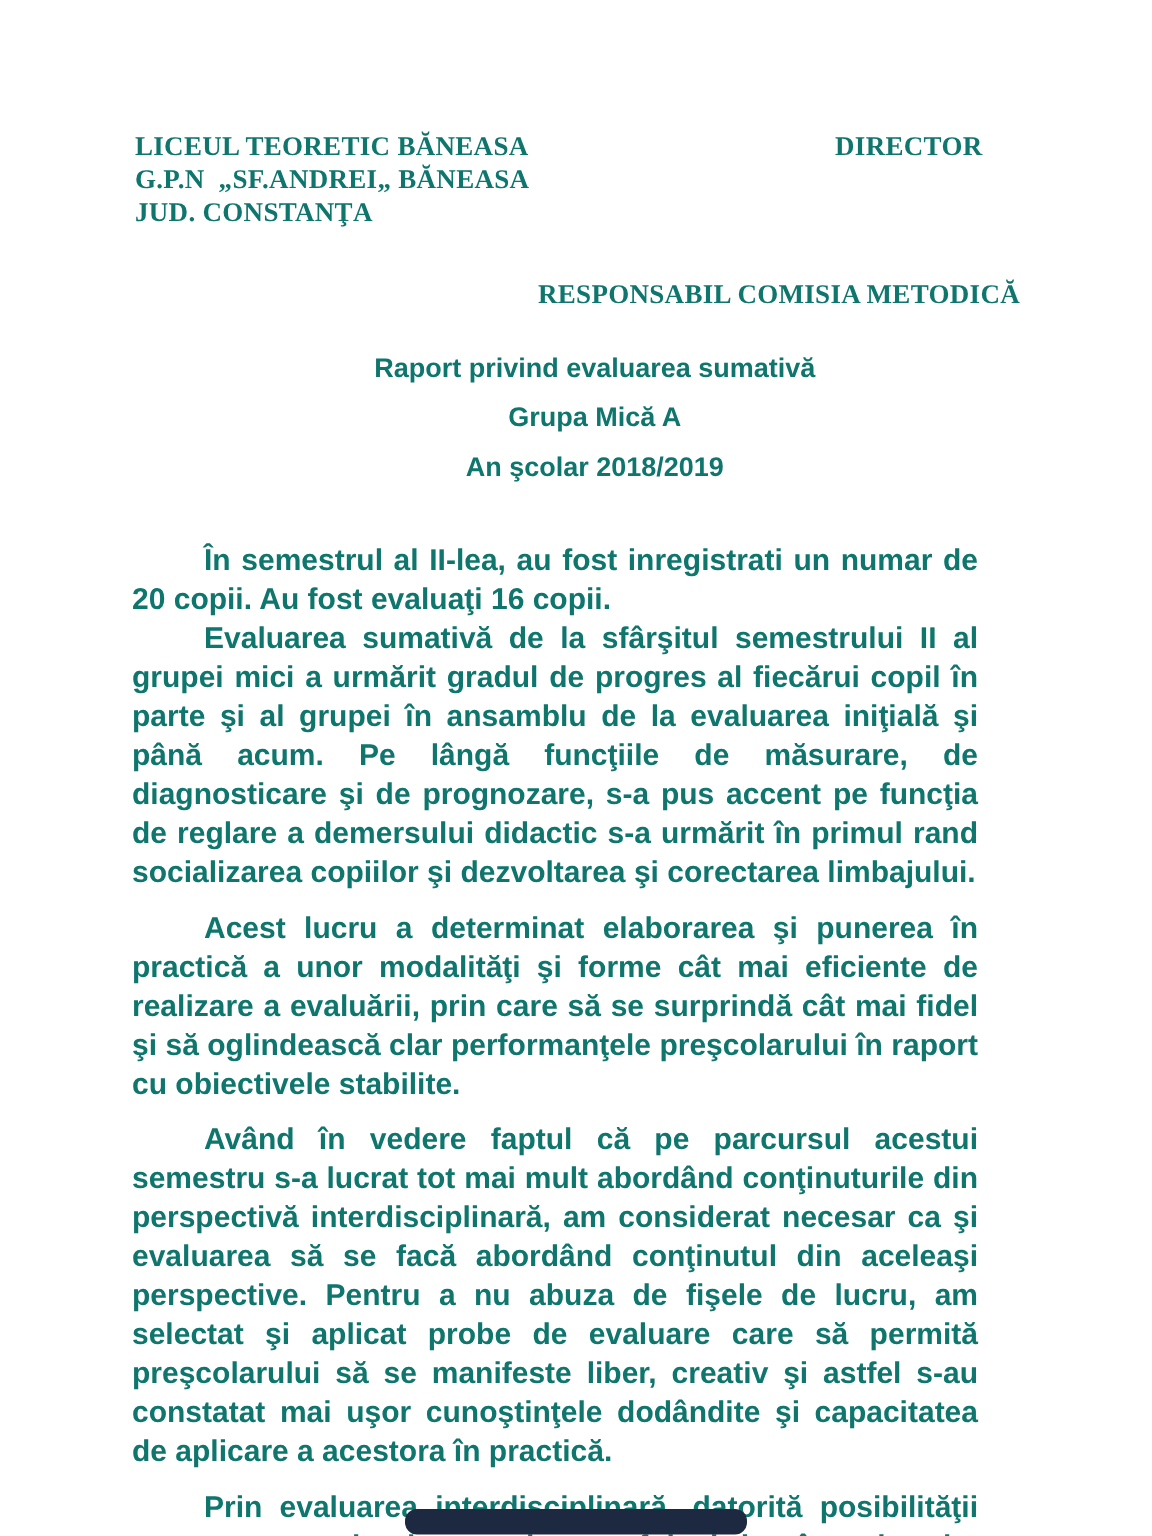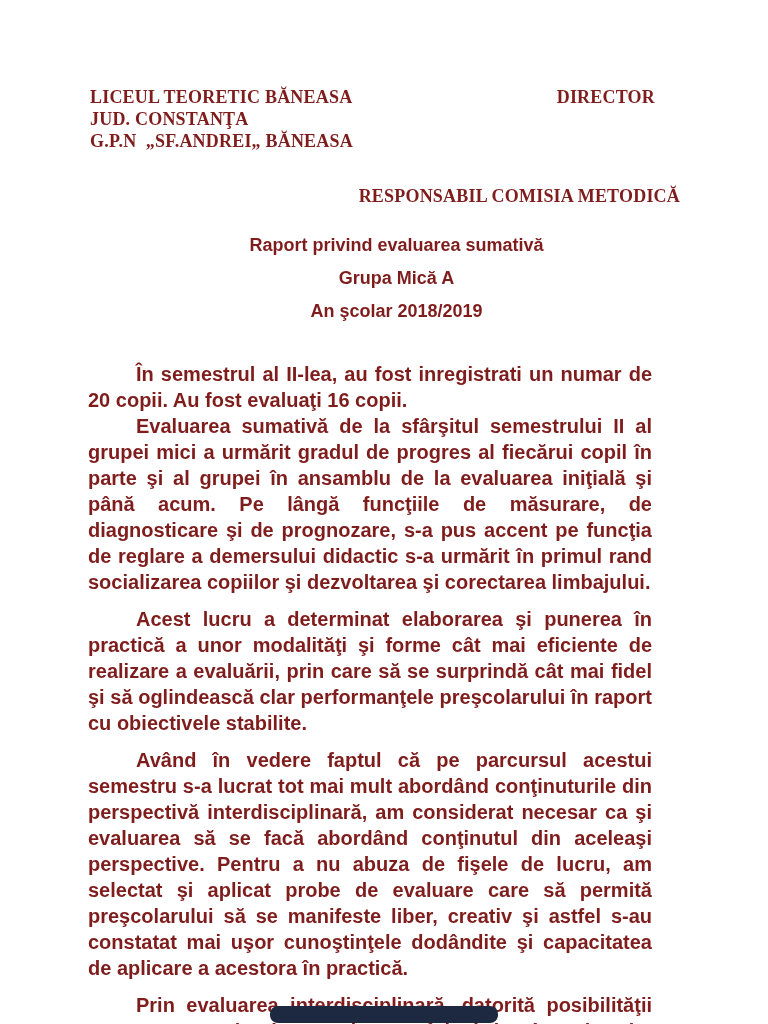--- a/index.html
+++ b/index.html
@@ -2,21 +2,21 @@
 <html><head>
 <meta charset="utf-8">
 <style>
   * { box-sizing: border-box; }
   html, body { margin: 0; padding: 0; background: #ffffff; }
   .page {
     position: relative;
     width: 768px;
     height: 1024px;
     background: #ffffff;
-    color: #7f1d1d;
+    color: #0f766e;
     overflow: hidden;
     font-family: "Liberation Sans", sans-serif;
   }
   
   .doc-header {
     display: flex;
     justify-content: space-between;
     padding: 86px 113px 0 90px;
     font-family: "Liberation Serif", serif;
     font-weight: 700;
@@ -71,22 +71,22 @@
   }
 </style>
 </head>
 <body>
 
 <div class="page">
 
   <div class="doc-header">
     <div class="doc-header-left">
       <div class="line">LICEUL TEORETIC BĂNEASA</div>
+      <div class="line">G.P.N  „SF.ANDREI„ BĂNEASA</div>
       <div class="line">JUD. CONSTANŢA</div>
-      <div class="line">G.P.N  „SF.ANDREI„ BĂNEASA</div>
     </div>
     <div class="doc-header-right">
       <div class="line">DIRECTOR</div>
     </div>
   </div>
 
   <div class="responsible-block">
     <div class="line">RESPONSABIL COMISIA METODICĂ</div>
   </div>
 

